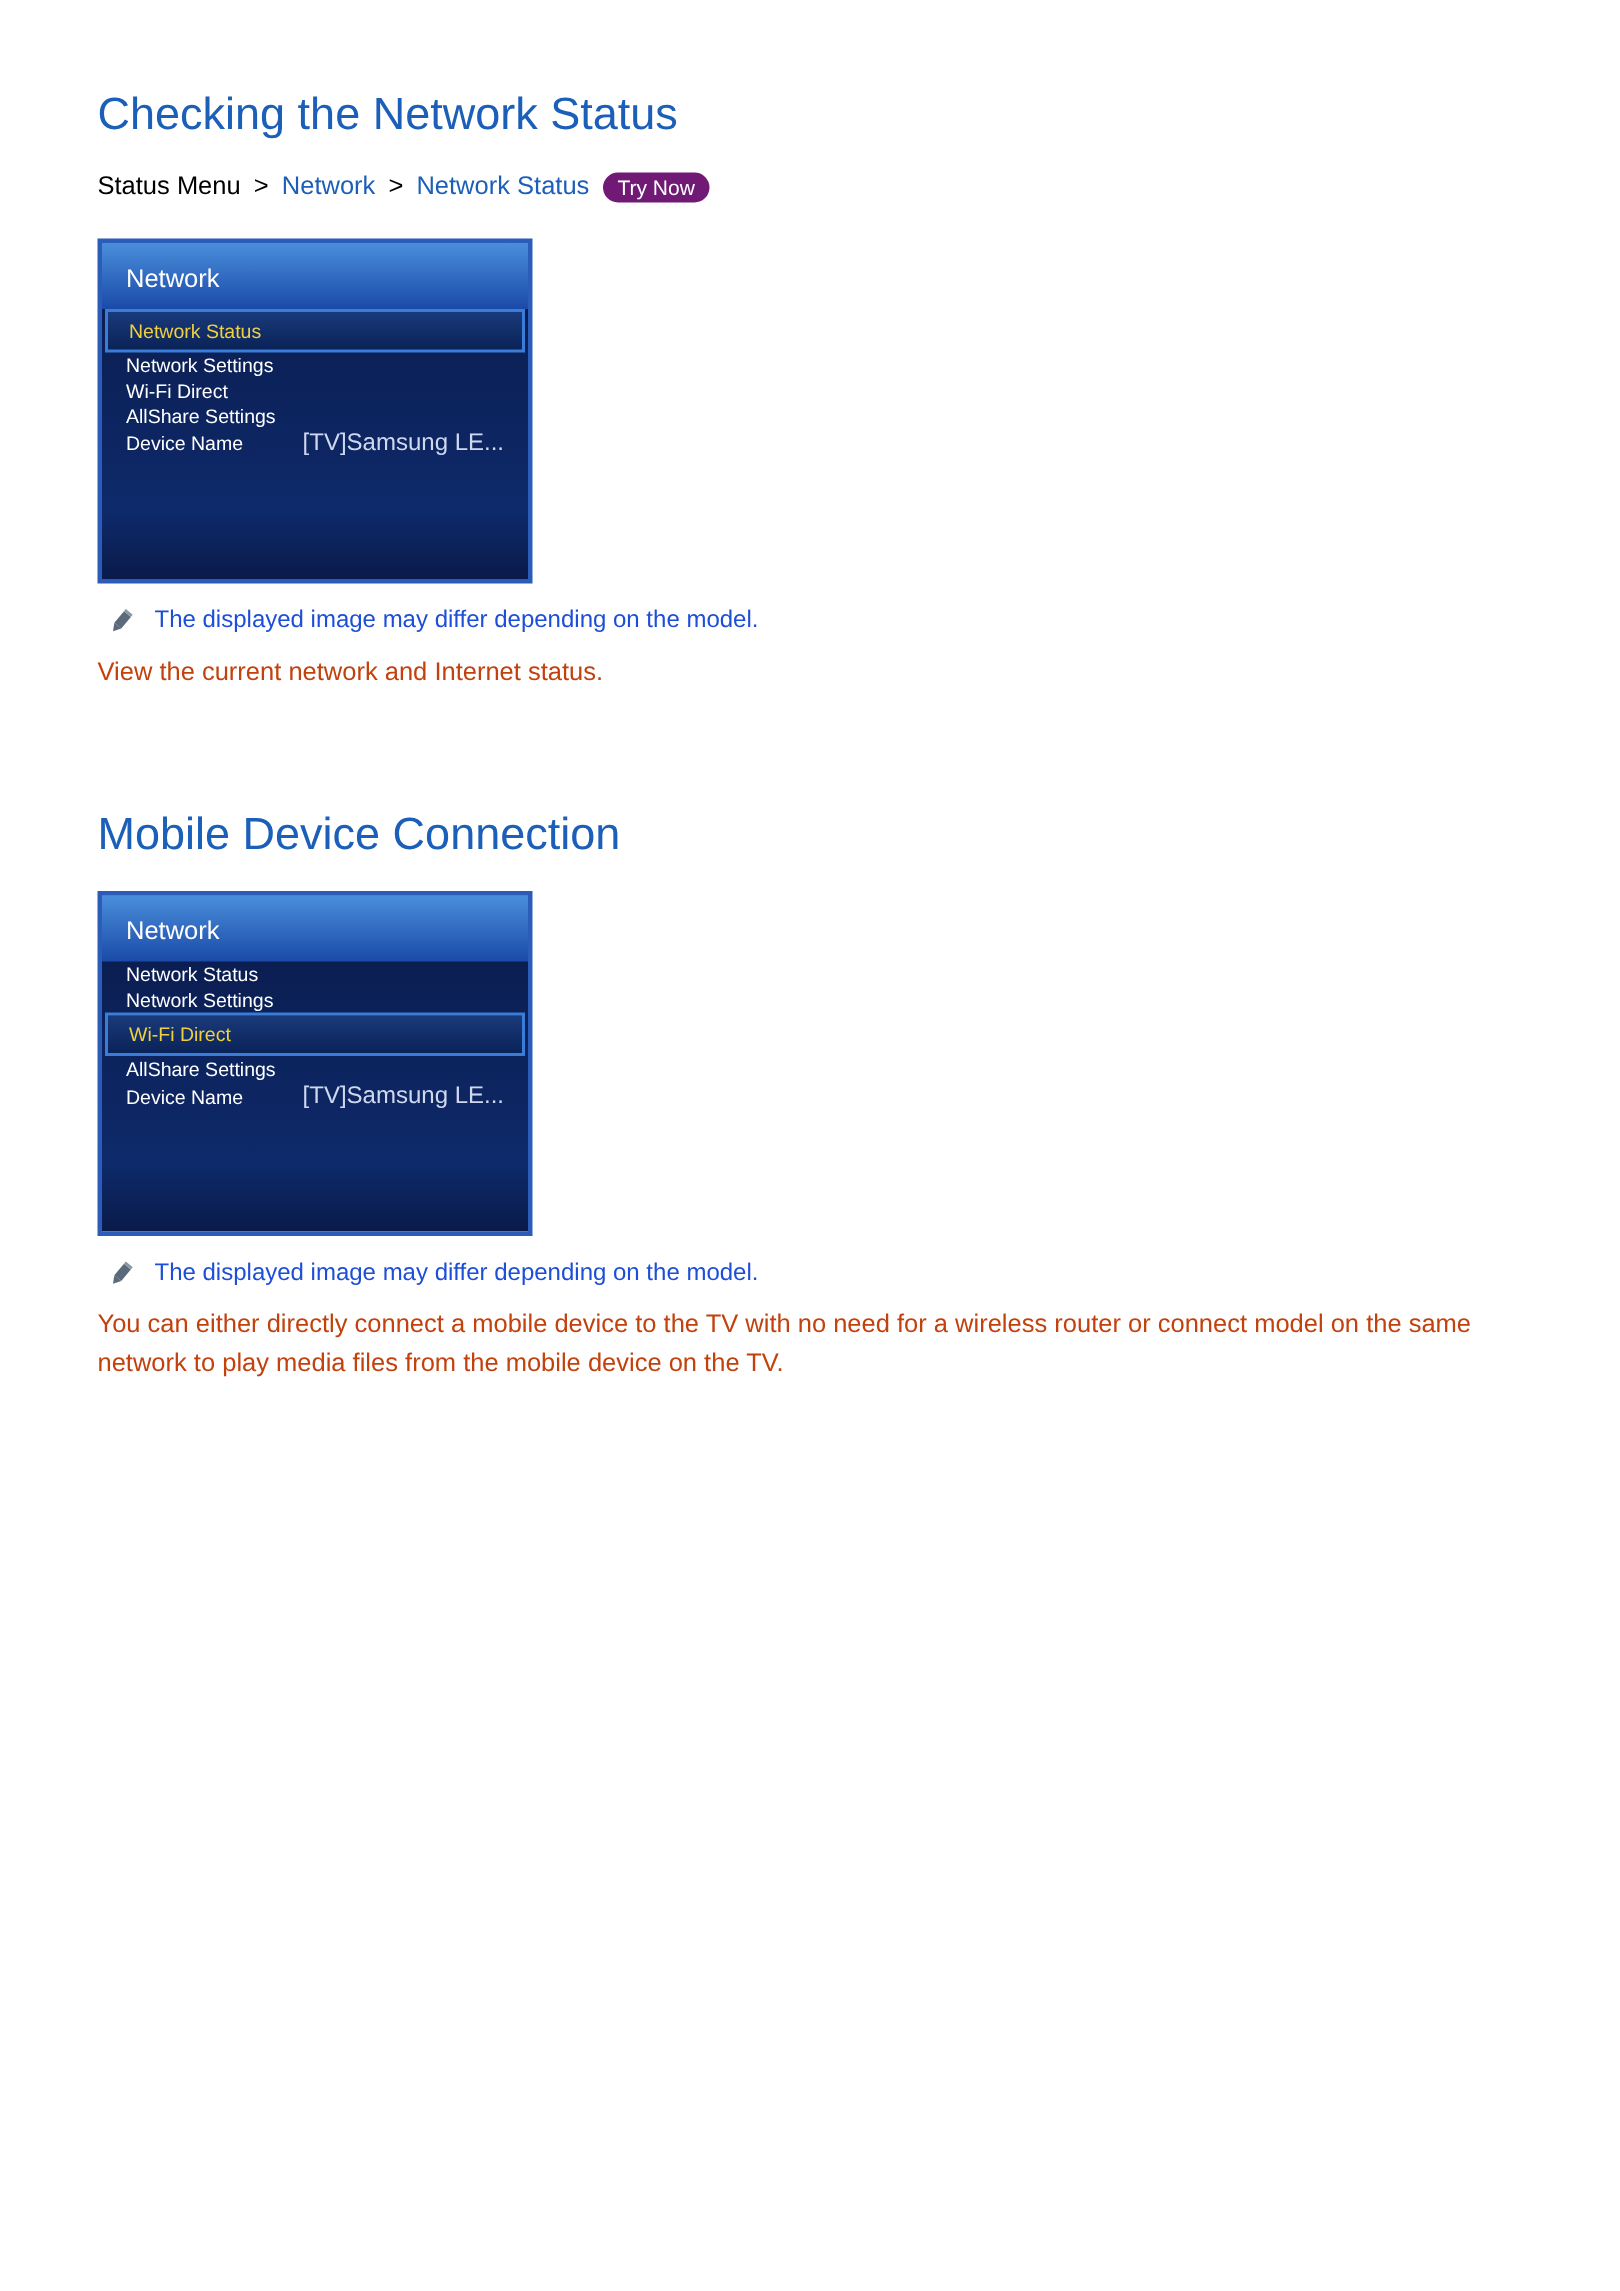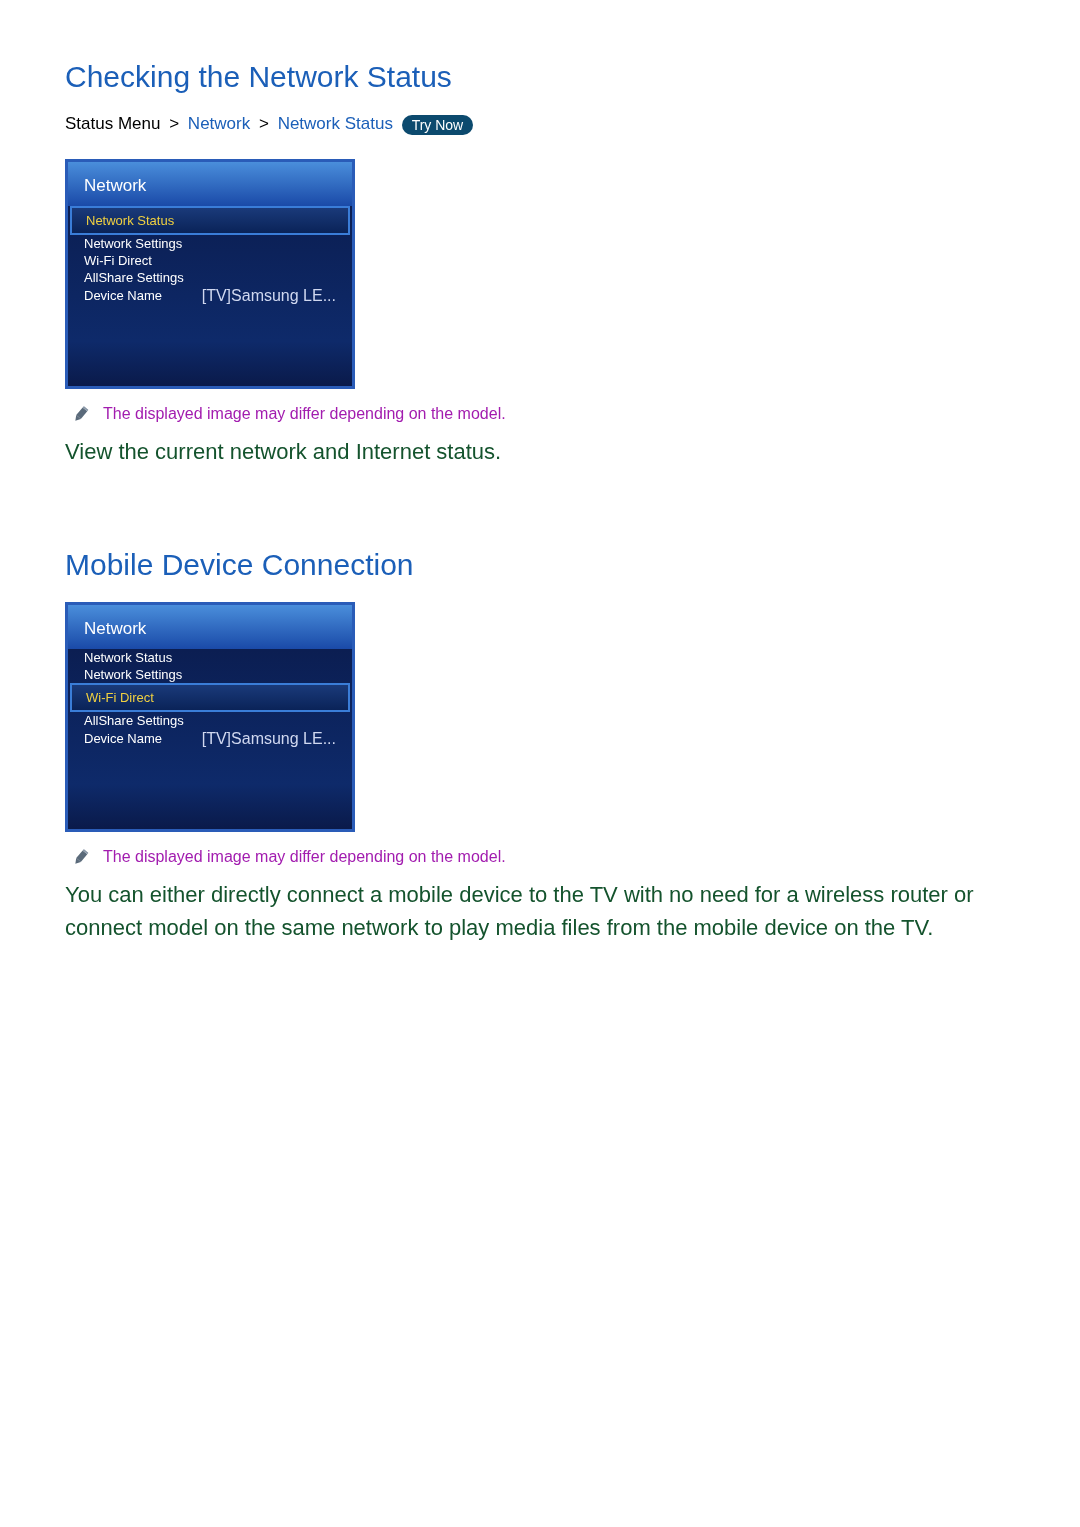--- a/index.html
+++ b/index.html
@@ -27,21 +27,21 @@
   }
   .breadcrumb .link {
     color: #1b5fb8;
   }
   .breadcrumb .sep {
     color: #000;
     margin: 0 4px;
   }
   .try-now {
     display: inline-block;
-    background: #0c4a6e;
+    background: #701a75;
     color: #fff;
     font-size: 14px;
     padding: 2px 10px;
     border-radius: 11px;
     margin-left: 4px;
     vertical-align: middle;
   }
   .tv-panel {
     width: 290px;
     border: 3px solid #2a5cb8;
@@ -89,26 +89,26 @@
     height: 18px;
     transform: rotate(40deg);
     display: inline-block;
     flex-shrink: 0;
     margin-top: 2px;
   }
   .pencil-icon svg {
     display: block;
   }
   .note-text {
-    color: #a21caf;
+    color: #1d4ed8;
     font-size: 16px;
   }
   .body-text {
-    font-size: 22px;
-    color: #14532d;
+    font-size: 17px;
+    color: #c2410c;
     line-height: 1.5;
     margin-bottom: 50px;
   }
   .section-gap {
     margin-top: 80px;
   }
 </style>
 </head>
 <body>
 

